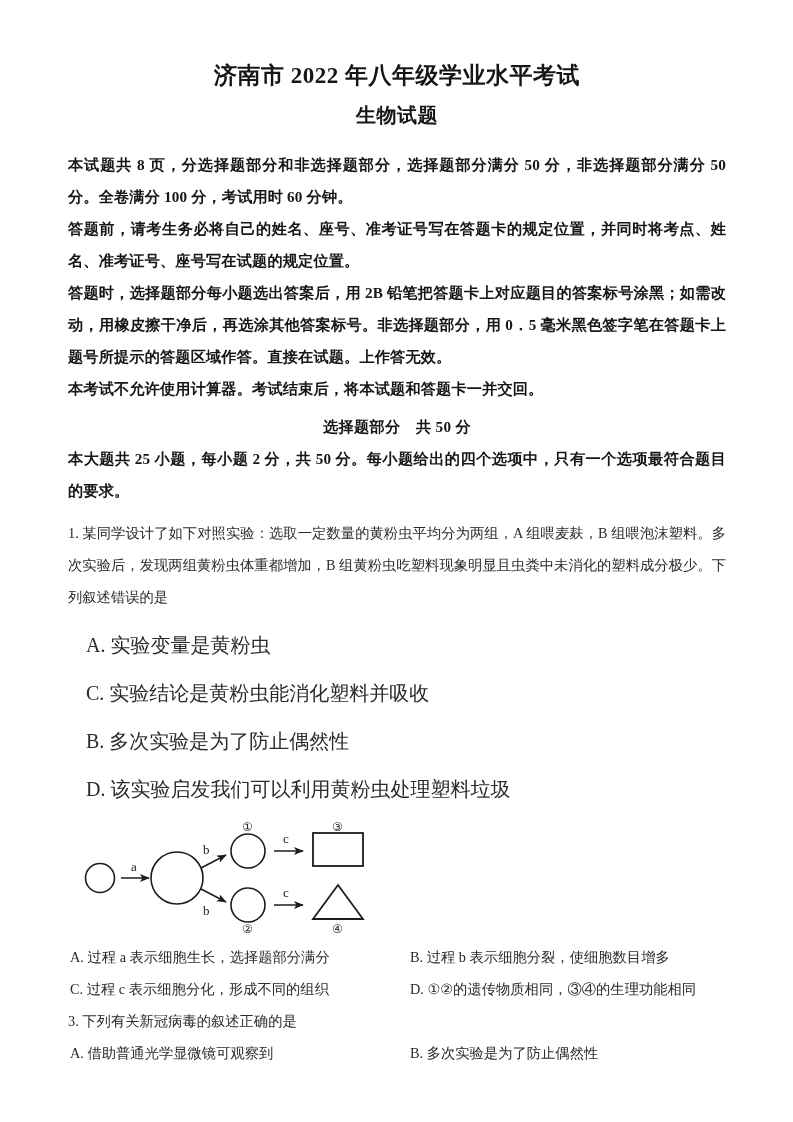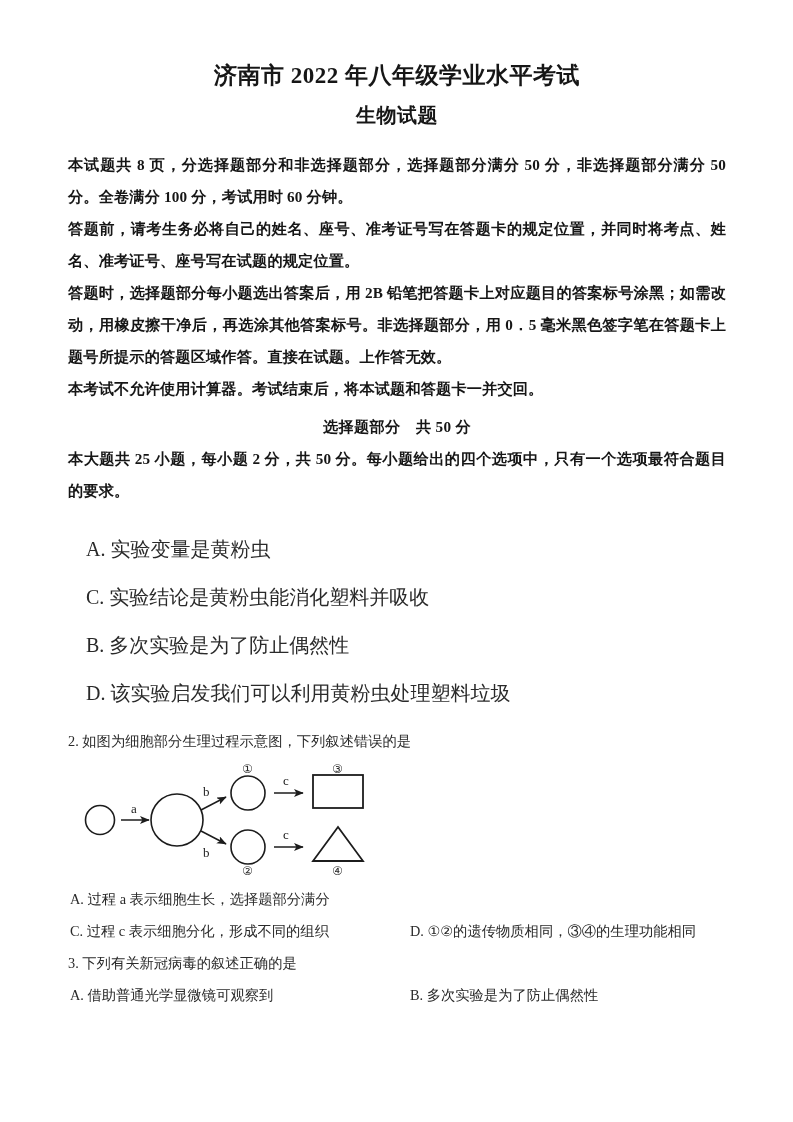--- a/index.html
+++ b/index.html
@@ -144,28 +144,28 @@
       <p class="instr-p">答题时，选择题部分每小题选出答案后，用 2B 铅笔把答题卡上对应题目的答案标号涂黑；如需改动，用橡皮擦干净后，再选涂其他答案标号。非选择题部分，用 0．5 毫米黑色签字笔在答题卡上题号所提示的答题区域作答。直接在试题。上作答无效。</p>
       <p class="instr-p">本考试不允许使用计算器。考试结束后，将本试题和答题卡一并交回。</p>
     </div>
 
     <p class="section-header">选择题部分　共 50 分</p>
     <p class="section-intro">本大题共 25 小题，每小题 2 分，共 50 分。每小题给出的四个选项中，只有一个选项最符合题目的要求。</p>
 
     <div class="questions">
 
       <div class="question">
+        <p class="q-stem">1. 某同学设计了如下对照实验：选取一定数量的黄粉虫平均分为两组，A 组喂麦麸，B 组喂泡沫塑料。多次实验后，发现两组黄粉虫体重都增加，B 组黄粉虫吃塑料现象明显且虫粪中未消化的塑料成分极少。下列叙述错误的是</p>
         <p class="opt-single">A. 实验变量是黄粉虫</p>
         <p class="opt-single">C. 实验结论是黄粉虫能消化塑料并吸收</p>
         <p class="opt-single">B. 多次实验是为了防止偶然性</p>
         <p class="opt-single">D. 该实验启发我们可以利用黄粉虫处理塑料垃圾</p>
       </div>
 
       <div class="question">
-        <p class="q-stem">2. 如图为细胞部分生理过程示意图，下列叙述错误的是</p>
 
         <div class="figure-wrap">
           <div class="figure">
             <svg width="300" height="115" viewBox="0 0 300 115" xmlns="http://www.w3.org/2000/svg">
               <defs>
                 <marker id="ah" markerWidth="7" markerHeight="7" refX="6" refY="2.6" orient="auto">
                   <path d="M0,0 L6.5,2.6 L0,5.2 L1.6,2.6 Z" fill="#1c1c1c"></path>
                 </marker>
               </defs>
 
@@ -197,20 +197,21 @@
               <text x="166" y="10" font-family="DejaVu Sans, sans-serif" font-size="12" fill="#2a2a2a">①</text>
               <text x="166" y="112" font-family="DejaVu Sans, sans-serif" font-size="12" fill="#2a2a2a">②</text>
               <text x="256" y="10" font-family="DejaVu Sans, sans-serif" font-size="12" fill="#2a2a2a">③</text>
               <text x="256" y="112" font-family="DejaVu Sans, sans-serif" font-size="12" fill="#2a2a2a">④</text>
             </svg>
           </div>
         </div>
 
         <div class="opt-row">
           <div class="opt-col">A. 过程 a 表示细胞生长，选择题部分满分</div>
+          <div class="opt-col second">B. 过程 b 表示细胞分裂，使细胞数目增多</div>
         </div>
         <div class="opt-row">
           <div class="opt-col">C. 过程 c 表示细胞分化，形成不同的组织</div>
           <div class="opt-col second">D. ①②的遗传物质相同，③④的生理功能相同</div>
         </div>
       </div>
 
       <div class="question">
         <p class="q-stem">3. 下列有关新冠病毒的叙述正确的是</p>
         <div class="opt-row">

